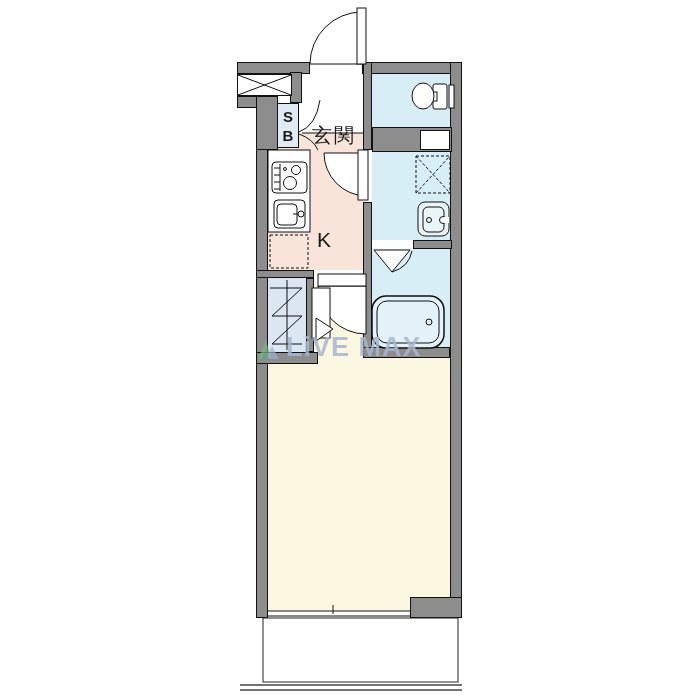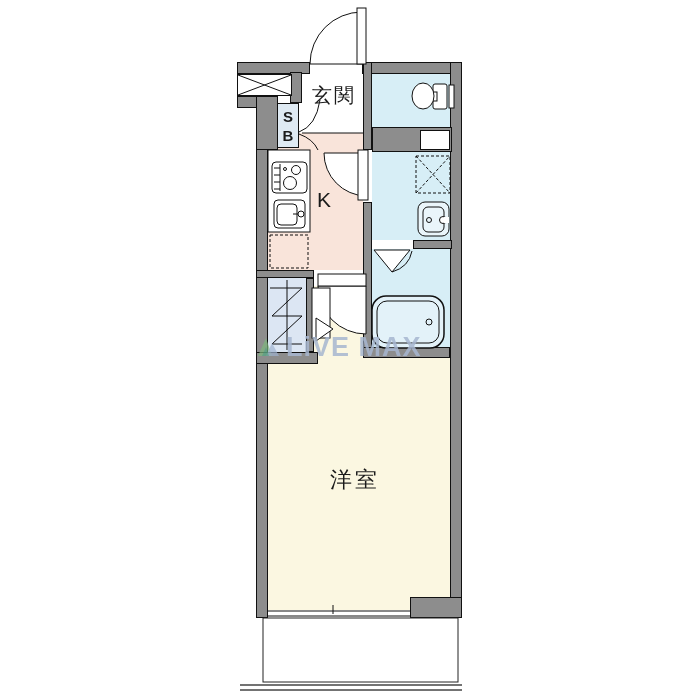--- a/index.html
+++ b/index.html
@@ -17,29 +17,29 @@
   .wall{position:absolute;background:#8d8d8d;border:1px solid #111;box-sizing:border-box;}
   .cut{position:absolute;background:#fff;box-sizing:border-box;}
   .cut.bordered{border:1px solid #111;}
   
   .hatchbox{position:absolute;background:#fff;border:1px solid #111;box-sizing:border-box;}
   
   .sb{position:absolute;background:#dfeaf3;border:1px solid #111;box-sizing:border-box;
       display:flex;flex-direction:column;align-items:center;justify-content:center;
       font-size:15px;font-weight:bold;line-height:19px;}
   
-  .lbl{position:absolute;box-sizing:border-box;text-align:center;white-space:nowrap;}
+  .lbl{position:absolute;box-sizing:border-box;text-align:center;white-space:nowrap;margin-top:40px;}
   .lbl-genkan{font-size:20px;font-weight:500;letter-spacing:2px;}
   .lbl-k{font-size:21px;font-weight:500;}
   .lbl-room{font-size:22px;font-weight:500;letter-spacing:3px;}
   .lbl-balcony{font-size:16px;font-weight:400;letter-spacing:2px;}
   
   #fixtures{position:absolute;left:0;top:0;}
   
-  .wm{position:absolute;display:flex;align-items:flex-start;gap:4px;opacity:.85;}
+  .wm{position:absolute;display:flex;align-items:flex-end;gap:4px;opacity:.85;}
   .wm-text{font-size:27px;font-weight:bold;letter-spacing:1px;color:#a7b7d0;}
 </style>
 </head>
 <body>
 
 <div id="canvas">
 
   <div class="fill f-genkan" style="left:302px;top:74px;width:61px;height:59px;"></div>
   <div class="fill f-kitchen dots" style="left:266px;top:133px;width:97px;height:137px;"></div>
   <div class="fill f-wet dots" style="left:372px;top:72px;width:80px;height:168px;"></div>
@@ -171,21 +171,20 @@
     </g>
 
     <g stroke="#444" stroke-width="1.5">
       <line x1="240" y1="685" x2="462" y2="685"></line>
       <line x1="240" y1="690" x2="462" y2="690"></line>
     </g>
   </svg>
 
   <div class="lbl lbl-genkan" style="left:306px;top:82px;width:56px;">玄関</div>
   <div class="lbl lbl-k" style="left:312px;top:188px;width:24px;">K</div>
-  <div class="lbl lbl-room" style="left:318px;top:465px;width:74px;">洋室</div>
 
   <div class="wm" style="left:256px;top:332px;">
     <svg width="26" height="28" viewBox="0 0 26 28">
       <polygon points="2,24 10,6 16,24" fill="#7db87d" opacity="0.8"></polygon>
       <polygon points="10,24 16,11 23,24" fill="#9fb3cf" opacity="0.8"></polygon>
       <polygon points="6,24 10,15 13,24" fill="#4f9f86" opacity="0.7"></polygon>
     </svg>
     <span class="wm-text">LiVE MAX</span>
   </div>
 

